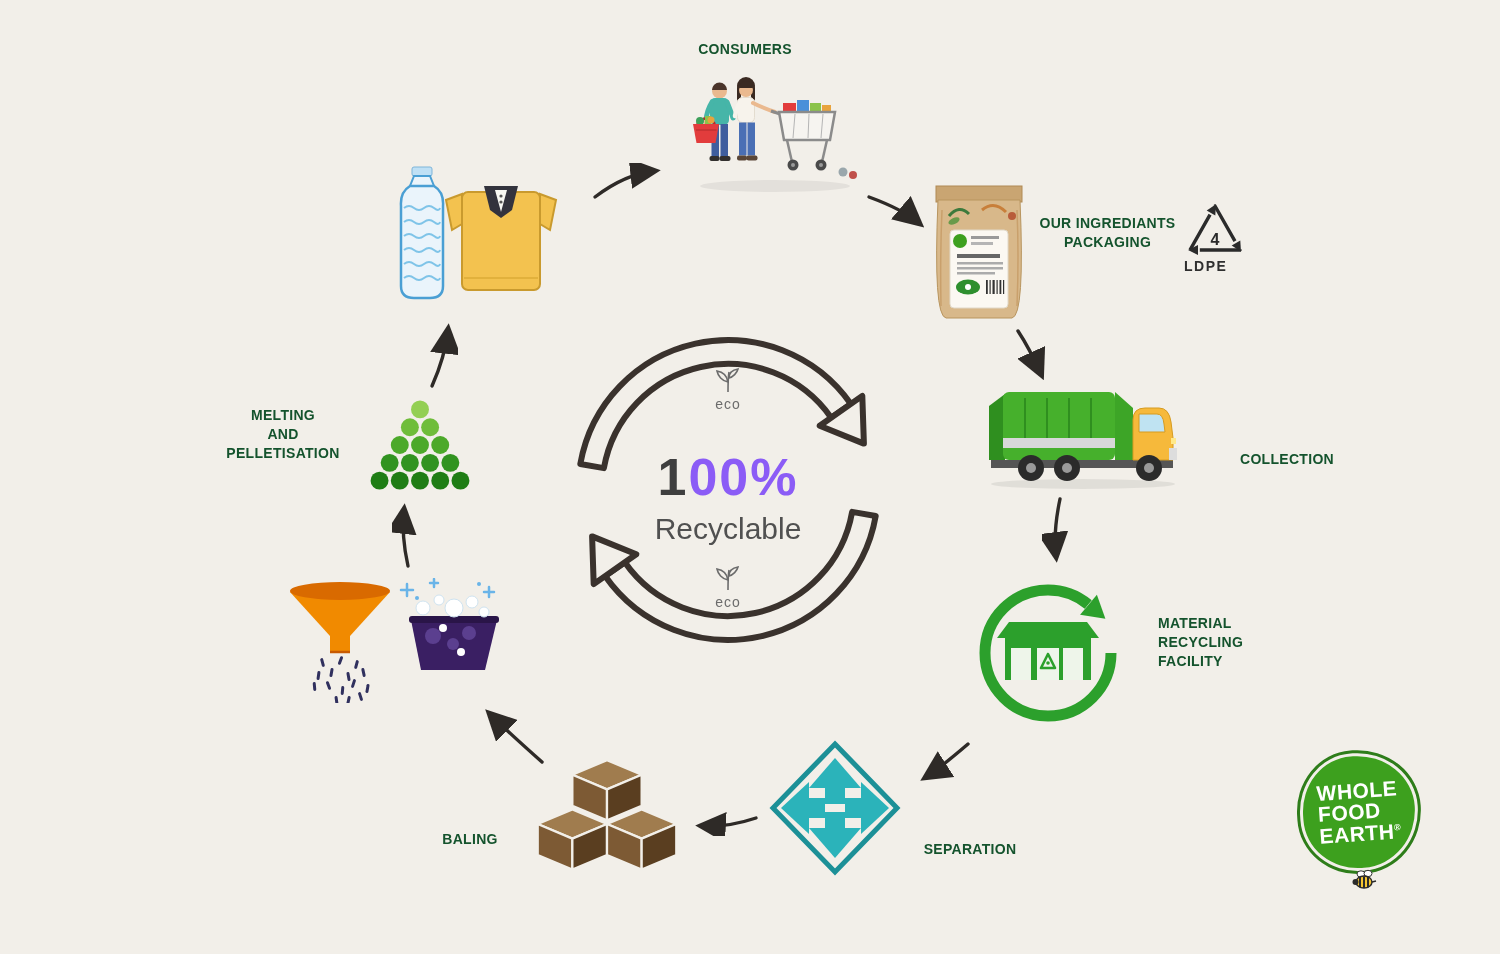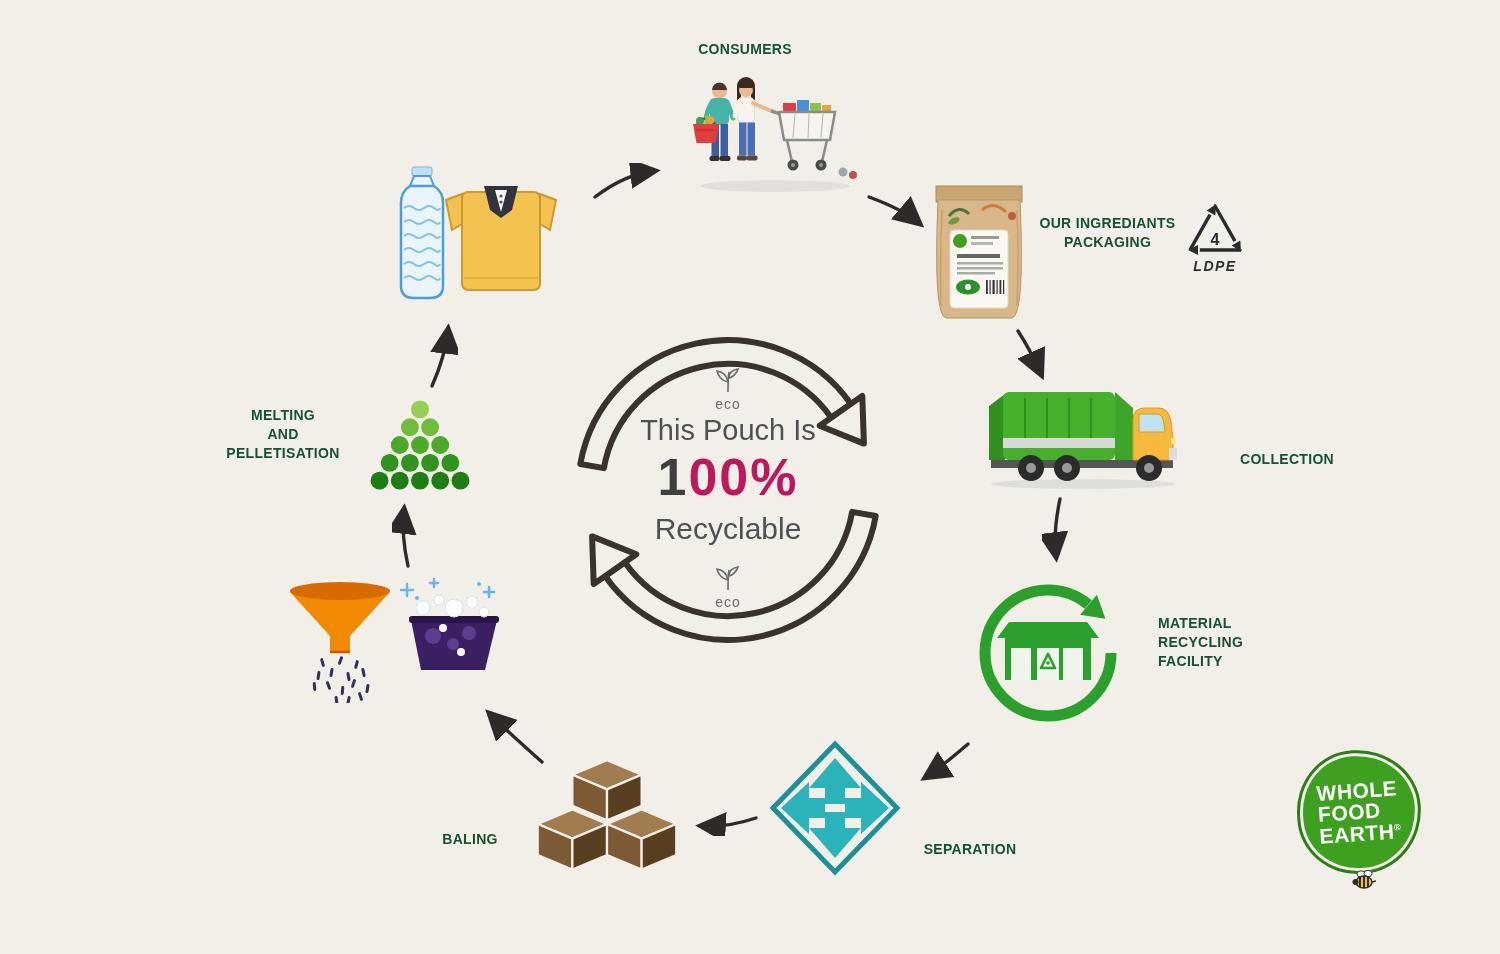--- a/index.html
+++ b/index.html
@@ -5,24 +5,24 @@
   html,body{margin:0;padding:0;background:#f2efe9;}
   .canvas{position:relative;width:1500px;height:954px;background:#f2efe9;overflow:hidden;
           font-family:"Liberation Sans",sans-serif;}
   .abs{position:absolute;}
   .stage-label{position:absolute;font-weight:bold;color:#14532d;font-size:14px;line-height:1.35;
                letter-spacing:.3px;text-align:center;white-space:pre-line;font-stretch:condensed;}
   .stage-label.left{text-align:left;}
   .center-text{position:absolute;text-align:center;color:#505050;}
   .pct{font-size:52px;font-weight:bold;letter-spacing:2px;line-height:1.05;}
   .pct .one{color:#3f3f3f;}
-  .pct .zeros,.pct .sign{color:#be185d;text-align:center;}
+  .pct .zeros,.pct .sign{color:#8b5cf6;text-align:center;}
   .eco-wrap{position:absolute;width:52px;text-align:center;}
   .eco-wrap .eco-txt{font-size:14px;color:#6c6c6c;letter-spacing:1px;margin-top:-2px;}
-  .ldpe-label{position:absolute;font-weight:bold;color:#2f2f2f;font-size:14px;letter-spacing:1.5px;text-align:center;font-style:italic;}
+  .ldpe-label{position:absolute;font-weight:bold;color:#2f2f2f;font-size:14px;letter-spacing:1.5px;text-align:left;}
   .logo-blob{position:absolute;width:112px;height:112px;background:#3da01e;
              border-radius:47% 53% 50% 50% / 51% 49% 53% 47%;
              box-shadow:0 0 0 3px #f2efe9,0 0 0 6px #2e7d1a;
              display:flex;align-items:center;justify-content:center;transform:rotate(-4deg);}
   .logo-text{color:#ffffff;font-weight:bold;font-size:21px;line-height:1.02;letter-spacing:.5px;
              display:flex;flex-direction:column;text-align:left;}
   .logo-text sup{font-size:9px;}
 </style>
 </head>
 <body>
@@ -38,21 +38,20 @@
 
   <div class="eco-wrap" style="left:702px;top:368px">
     <svg width="30" height="26" viewBox="0 0 30 26">
       <path d="M15,24 C15,16 15,10 16,4" fill="none" stroke="#6c6c6c" stroke-width="1.6"></path>
       <path d="M15,14 C9,13 5,8 4,3 C10,4 14,8 15,14 Z" fill="none" stroke="#6c6c6c" stroke-width="1.6"></path>
       <path d="M16,10 C20,9 24,5 25,1 C19,2 16,5 16,10 Z" fill="none" stroke="#6c6c6c" stroke-width="1.6"></path>
     </svg>
     <div class="eco-txt">eco</div>
   </div>
 
-  <div class="center-text" style="left:600px;top:414px;width:256px;font-size:29px">This Pouch Is</div>
 
   <div class="center-text pct" style="left:600px;top:450px;width:256px">
     <span class="one">1</span><span class="zeros">00</span><span class="sign">%</span>
   </div>
 
   <div class="center-text" style="left:600px;top:512px;width:256px;font-size:30px">Recyclable</div>
 
   <div class="eco-wrap" style="left:702px;top:566px">
     <svg width="30" height="26" viewBox="0 0 30 26">
       <path d="M15,24 C15,16 15,10 16,4" fill="none" stroke="#6c6c6c" stroke-width="1.6"></path>

